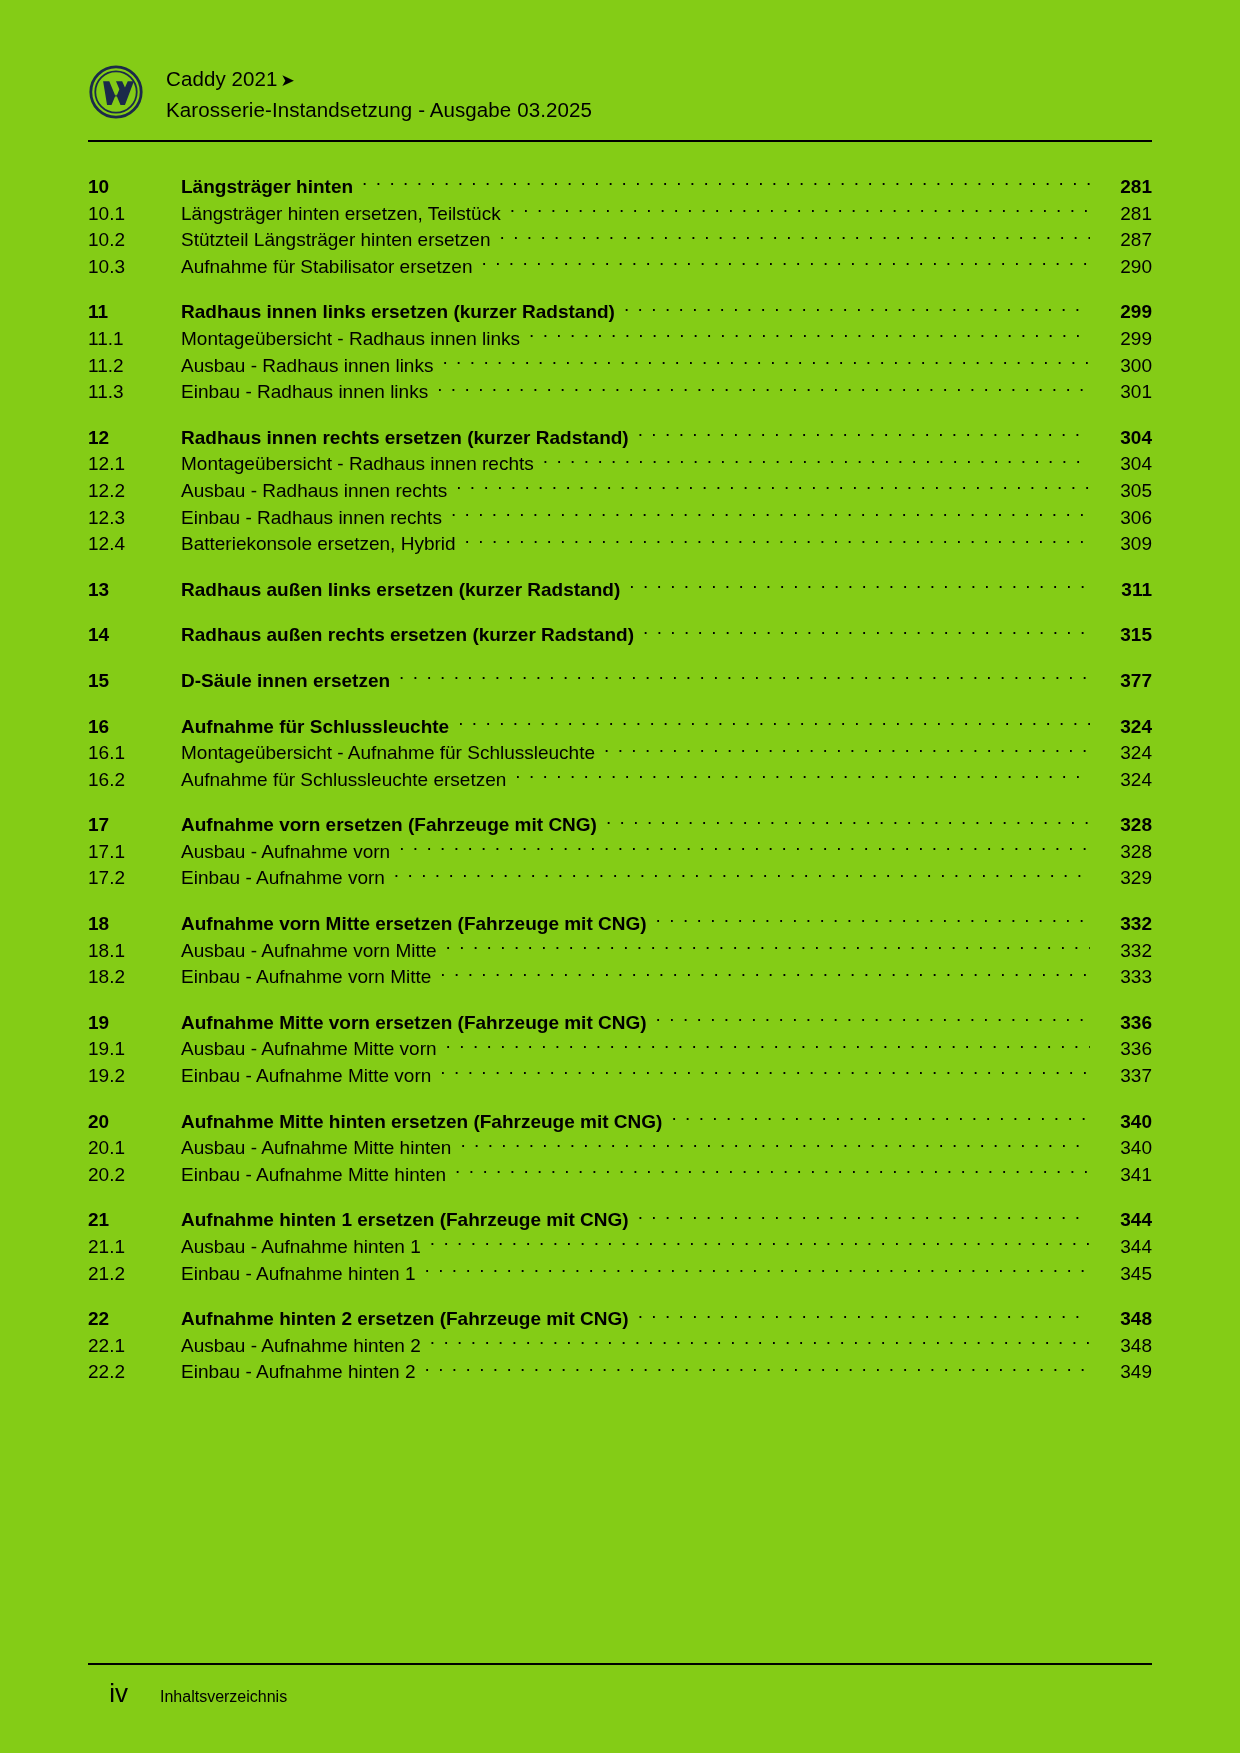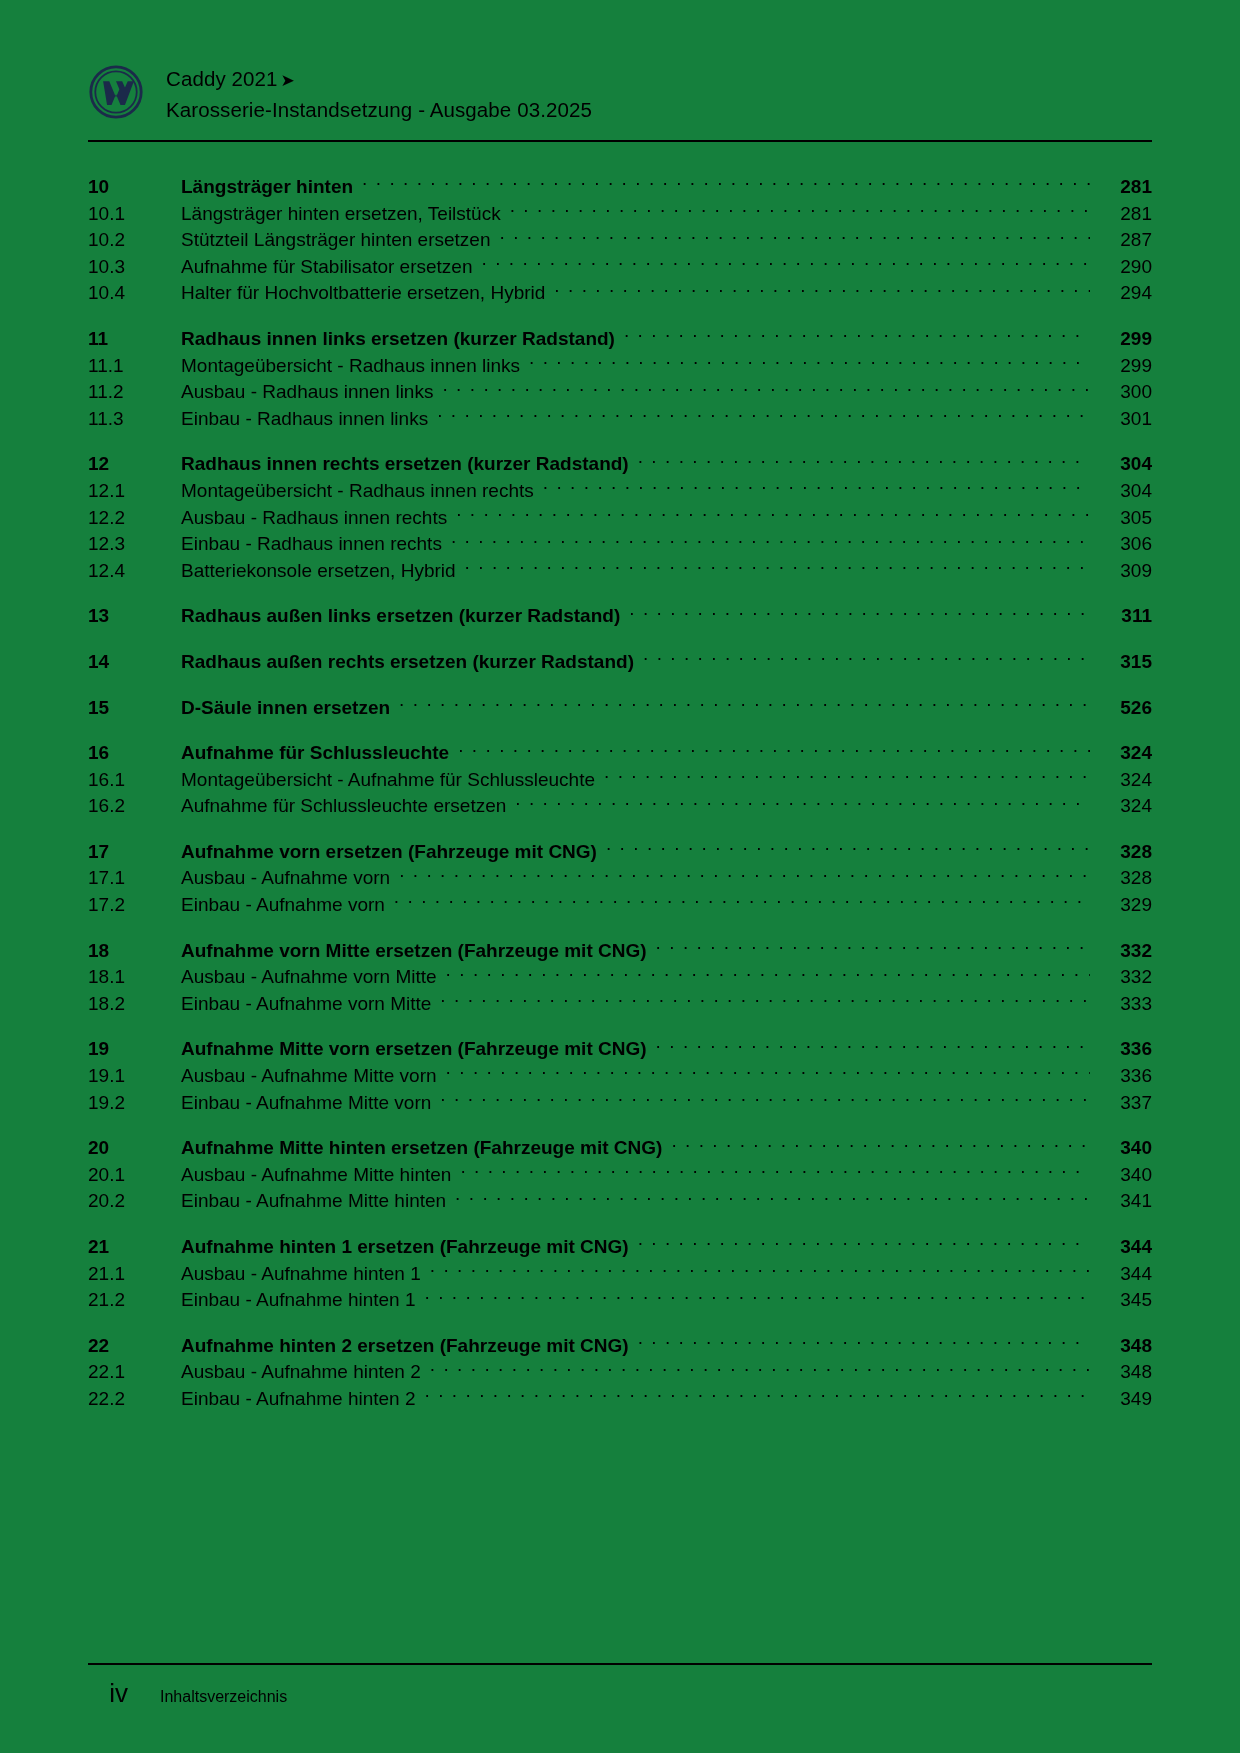--- a/index.html
+++ b/index.html
@@ -9,21 +9,21 @@
     background: #ffffff;
   }
   body {
     font-family: "Liberation Sans", sans-serif;
     color: #000000;
   }
   .page {
     position: relative;
     width: 1240px;
     height: 1753px;
-    background: #15803d;
+    background: #84cc16;
     box-sizing: border-box;
     overflow: hidden;
   }
 
   
   .header {
     position: absolute;
     left: 88px;
     top: 62px;
     right: 88px;
@@ -178,26 +178,20 @@
         <span class="title">Stützteil Längsträger hinten ersetzen</span>
         <span class="leader"></span>
         <span class="pageno">287</span>
       </div>
       <div class="toc-row level2">
         <span class="num">10.3</span>
         <span class="title">Aufnahme für Stabilisator ersetzen</span>
         <span class="leader"></span>
         <span class="pageno">290</span>
       </div>
-      <div class="toc-row level2">
-        <span class="num">10.4</span>
-        <span class="title">Halter für Hochvoltbatterie ersetzen, Hybrid</span>
-        <span class="leader"></span>
-        <span class="pageno">294</span>
-      </div>
       <div class="toc-row level1">
         <span class="num">11</span>
         <span class="title">Radhaus innen links ersetzen (kurzer Radstand)</span>
         <span class="leader"></span>
         <span class="pageno">299</span>
       </div>
       <div class="toc-row level2">
         <span class="num">11.1</span>
         <span class="title">Montageübersicht - Radhaus innen links</span>
         <span class="leader"></span>
@@ -254,21 +248,21 @@
       <div class="toc-row level1">
         <span class="num">14</span>
         <span class="title">Radhaus außen rechts ersetzen (kurzer Radstand)</span>
         <span class="leader"></span>
         <span class="pageno">315</span>
       </div>
       <div class="toc-row level1">
         <span class="num">15</span>
         <span class="title">D-Säule innen ersetzen</span>
         <span class="leader"></span>
-        <span class="pageno">526</span>
+        <span class="pageno">377</span>
       </div>
       <div class="toc-row level1">
         <span class="num">16</span>
         <span class="title">Aufnahme für Schlussleuchte</span>
         <span class="leader"></span>
         <span class="pageno">324</span>
       </div>
       <div class="toc-row level2">
         <span class="num">16.1</span>
         <span class="title">Montageübersicht - Aufnahme für Schlussleuchte</span>

